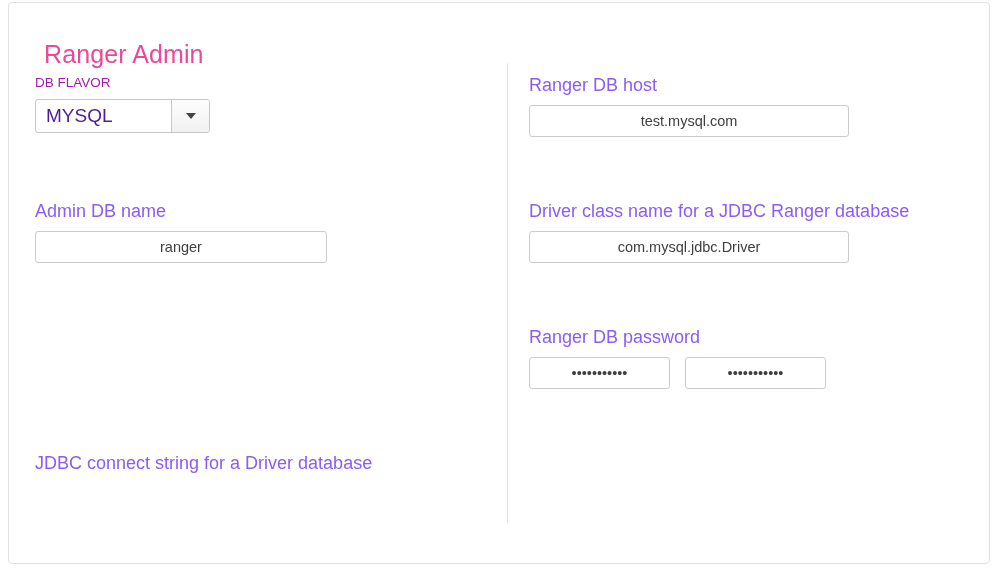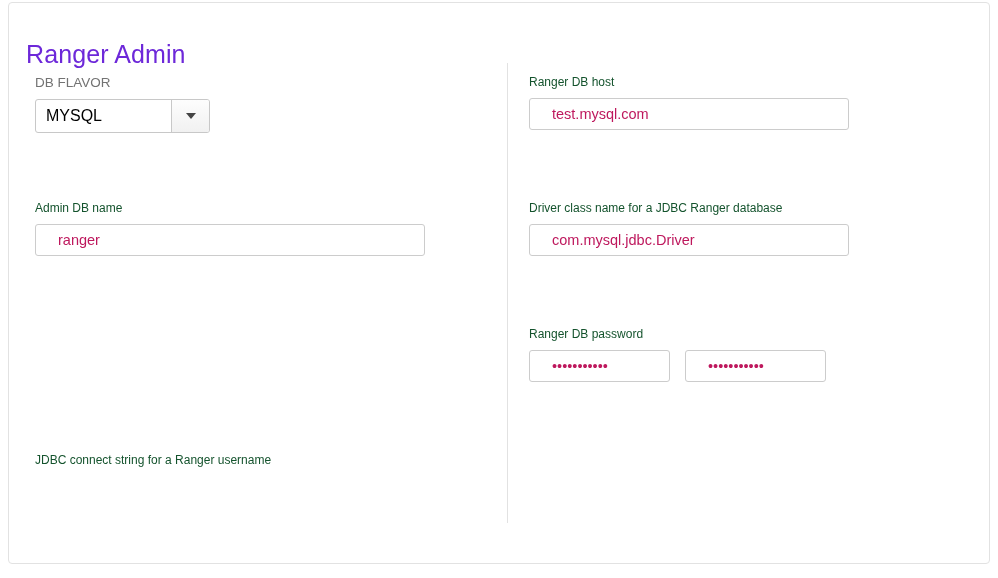--- a/index.html
+++ b/index.html
@@ -22,85 +22,86 @@
     top: 2px;
     width: 982px;
     height: 562px;
     border: 1px solid #e2e2e2;
     border-radius: 4px;
     background: #fff;
     box-sizing: border-box;
   }
   .page-title {
     position: absolute;
-    left: 17px;
+    left: 35px;
     top: 20px;
     font-size: 25px;
-    color: #6d28d9;
+    color: #ec4899;
     font-weight: normal;
     letter-spacing: 0.1px;
   }
   .divider {
     position: absolute;
     left: 498px;
     top: 60px;
     width: 1px;
     height: 460px;
     background: #e2e2e2;
   }
   .field {
     position: absolute;
   }
   .field-label {
-    font-size: 12px;
-    color: #14532d;
+    font-size: 18px;
+    color: #8b5cf6;
     display: block;
     margin-bottom: 9px;
     white-space: nowrap;
   }
   .label-caps {
     font-size: 13.5px;
-    color: #737373;
+    color: #a21caf;
     display: block;
     margin-bottom: 9px;
     white-space: nowrap;
   }
   input.text-input {
     font-family: "Liberation Sans", sans-serif;
     font-size: 14.5px;
-    color: #be185d;
-    padding: 6px 22px;
+    color: #404040;
+    padding: 6px 9px;
     border: 1px solid #cccccc;
     border-radius: 3px;
     background: #ffffff;
     box-sizing: border-box;
     height: 32px;
     outline: none;
+    text-align: center;
   }
-  .w-left { width: 390px; }
+  .w-left { width: 292px; }
   .w-right { width: 320px; }
   .w-pass { width: 141px; }
 
   
   .select-wrap {
     position: relative;
     width: 175px;
     height: 34px;
     border: 1px solid #c8c8c8;
     border-radius: 3px;
     background: #ffffff;
     box-sizing: border-box;
     display: flex;
     align-items: center;
   }
   .select-value {
     flex: 1;
     padding-left: 10px;
-    font-size: 16px;
-    color: #000000;
+    font-size: 19px;
+    color: #4c1d95;
     white-space: nowrap;
     overflow: hidden;
   }
   .select-arrow-btn {
     width: 38px;
     height: 100%;
     border-left: 1px solid #c8c8c8;
     background: linear-gradient(to bottom, #fdfdfd 0%, #f1f1f1 100%);
     border-radius: 0 2px 2px 0;
     display: flex;
@@ -140,21 +141,21 @@
       </div>
     </div>
 
     <div class="field" style="left:26px; top:198px;">
       <span class="field-label">Admin DB name</span>
       <input class="text-input w-left" type="text" value="ranger" style="">
     </div>
 
 
     <div class="field" style="left:26px; top:450px;">
-      <span class="field-label">JDBC connect string for a Ranger username</span>
+      <span class="field-label">JDBC connect string for a Driver database</span>
     </div>
 
     <div class="field" style="left:520px; top:72px;">
       <span class="field-label">Ranger DB host</span>
       <input class="text-input w-right" type="text" value="test.mysql.com" style="">
     </div>
 
     <div class="field" style="left:520px; top:324px;">
       <span class="field-label">Ranger DB password</span>
       <div class="pass-row">

